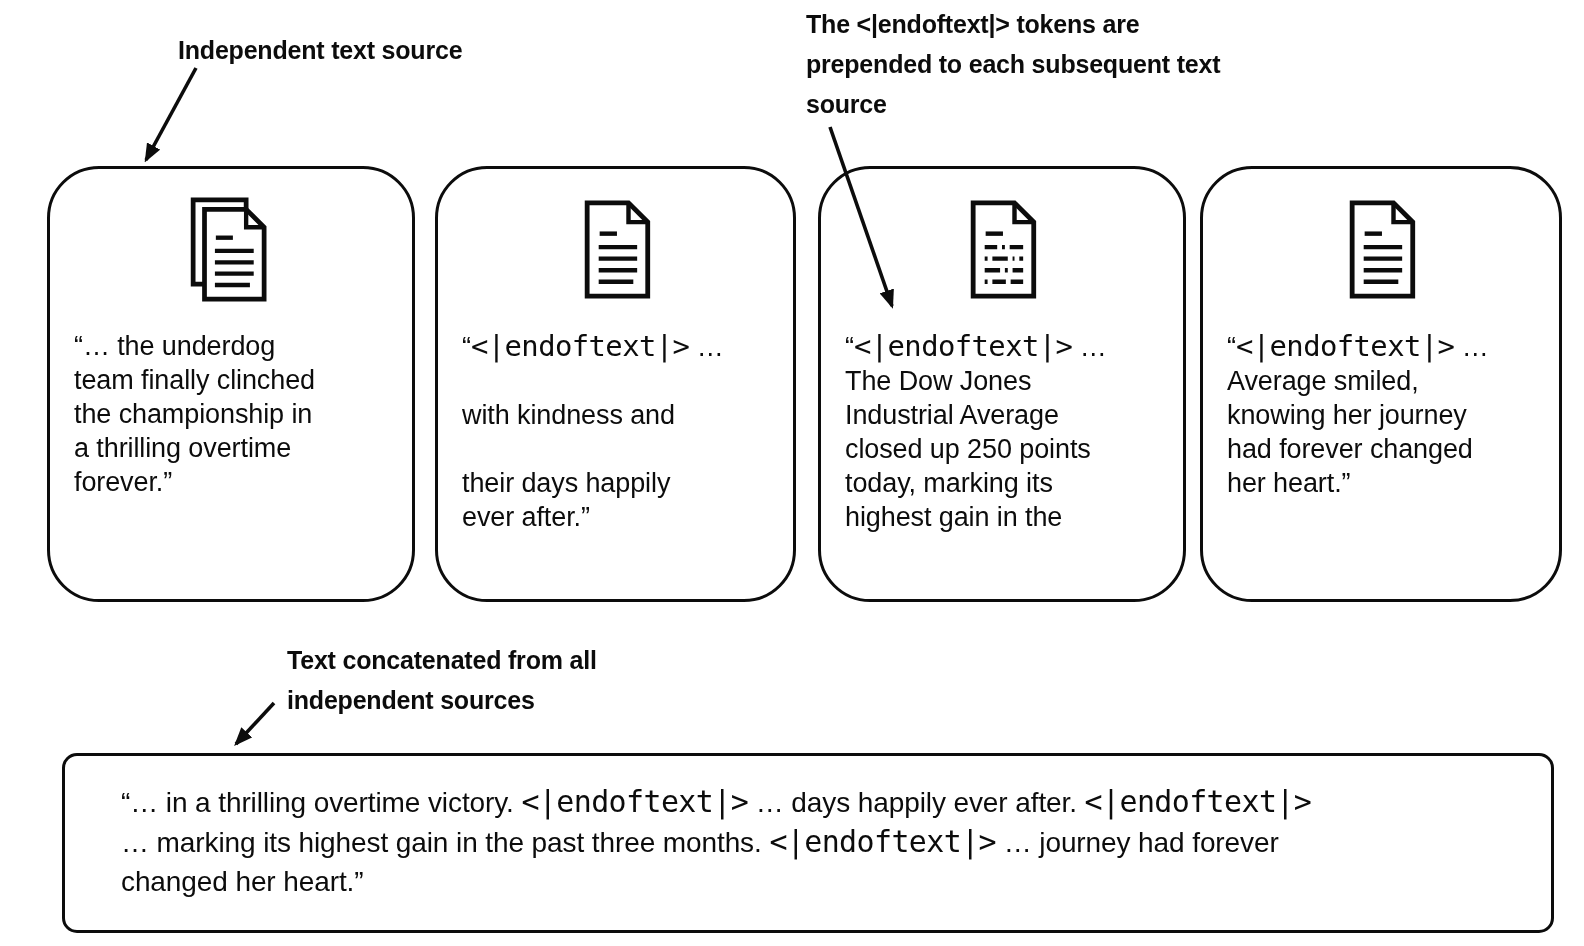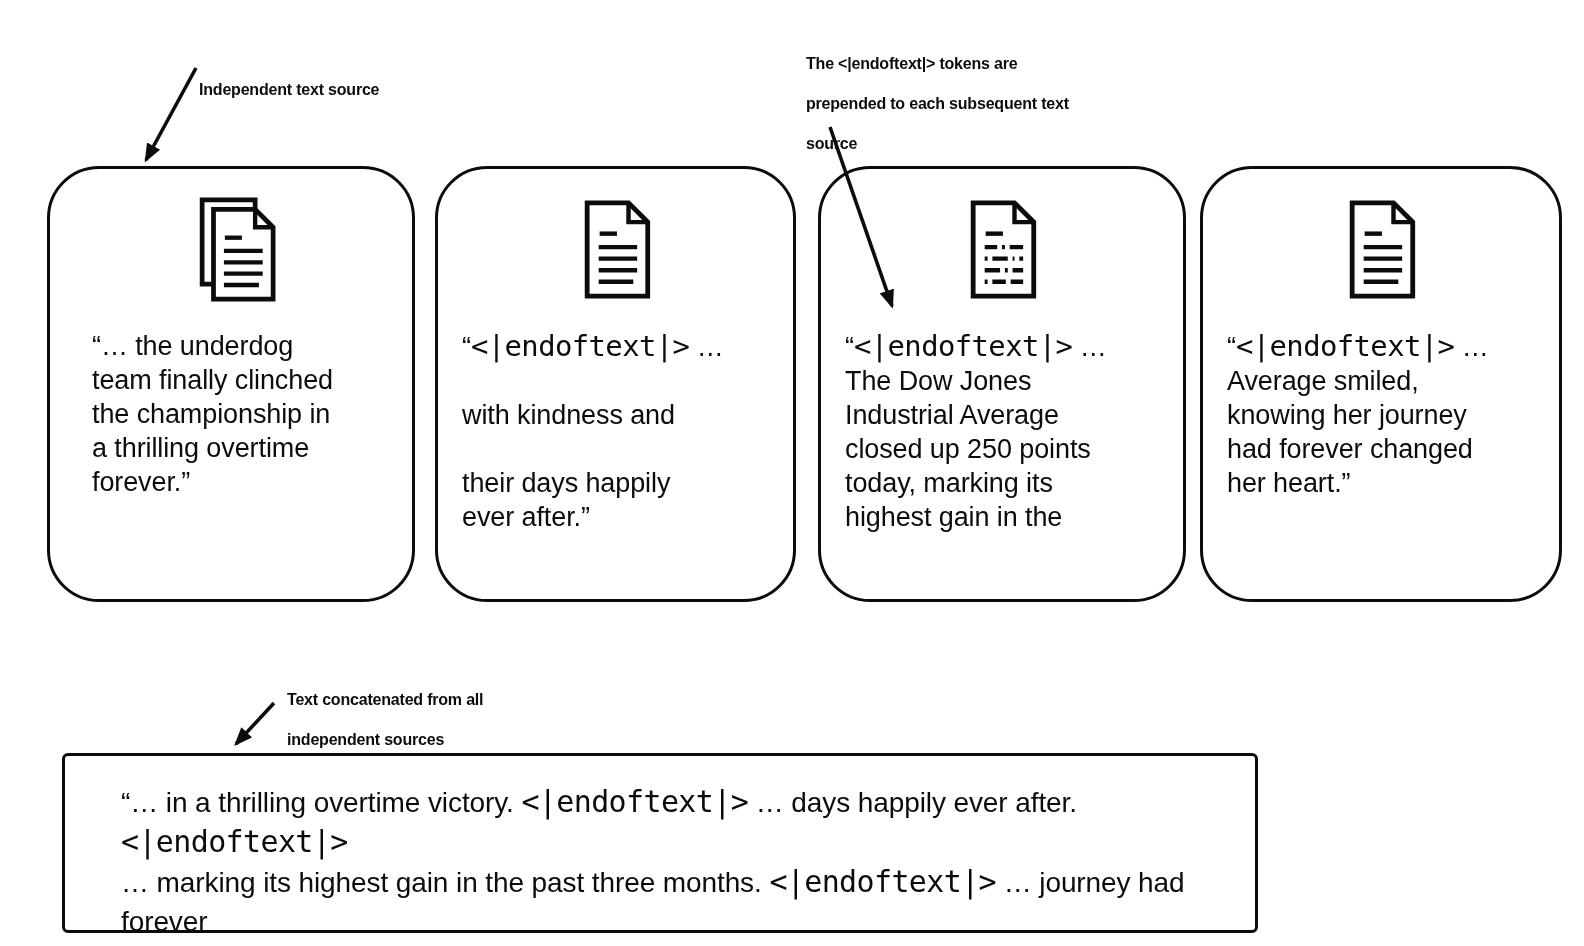--- a/index.html
+++ b/index.html
@@ -11,26 +11,25 @@
     color:#0c0c0c;
     overflow:hidden;
   }
   .arrow-layer{
     position:absolute;left:0;top:0;width:1584px;height:946px;
     pointer-events:none;z-index:5;
   }
   .ann{
     position:absolute;
     font-weight:700;
-    font-size:16px;
+    font-size:25px;
     line-height:40px;
     letter-spacing:-0.2px;
     white-space:nowrap;
     z-index:4;
-    margin-top:40px;
   }
   .ann-line{display:block;}
   .card{
     position:absolute;
     top:166px;height:436px;
     background:#ffffff;
     border:3.4px solid #0c0c0c;
     border-radius:52px;
     box-sizing:border-box;
     z-index:2;
@@ -40,24 +39,24 @@
     margin-top:28px;height:106px;align-items:center;
   }
   .quote{
     margin:26px 16px 0 24px;
     font-size:27px;
     line-height:34px;
     letter-spacing:-0.1px;
   }
   .concat-box{
     position:absolute;
-    left:62px;top:753px;width:1196px;height:180px;
+    left:62px;top:753px;width:1492px;height:180px;
     background:#ffffff;
     border:3.4px solid #0c0c0c;
-    border-radius:6px;
+    border-radius:15px;
     box-sizing:border-box;
     z-index:2;
   }
   .concat-text{
     margin:26px 18px 0 56px;
     font-size:28px;
     line-height:39px;
     letter-spacing:-0.1px;
   }
   .mono{
@@ -66,36 +65,36 @@
     letter-spacing:-0.02em;
   }
   svg .ink{stroke:#0c0c0c;fill:none;stroke-width:4.6;stroke-linecap:butt;}
   svg .page{stroke:#0c0c0c;fill:#ffffff;stroke-width:5;stroke-linejoin:miter;}
 </style>
 </head>
 <body>
 
 <div class="canvas">
 
-  <div class="ann" style="left:199px;top:30px;">
+  <div class="ann" style="left:178px;top:30px;">
     <span class="ann-line">Independent text source</span>
   </div>
 
   <div class="ann" style="left:806px;top:4px;">
     <span class="ann-line">The &lt;|endoftext|&gt; tokens are</span>
     <span class="ann-line">prepended to each subsequent text</span>
     <span class="ann-line">source</span>
   </div>
 
   <div class="ann" style="left:287px;top:640px;">
     <span class="ann-line">Text concatenated from all</span>
     <span class="ann-line">independent sources</span>
   </div>
 
-  <section class="card" style="left:47px;width:368px;padding-left:18px;">
+  <section class="card" style="left:47px;width:368px;">
     <div class="icon-wrap">
       <svg viewBox="0 0 96 112" width="92" height="106" aria-hidden="true">
         <path class="page" d="M8 3 H64 V92 H8 Z"></path>
         <g transform="translate(16,11)">
           <path class="page" d="M4 2 H48 L67 21 V97 H4 Z"></path>
           <path class="ink" d="M48 2 V21 H67"></path>
           <path class="ink" d="M16 32 H34"></path>
           <path class="ink" d="M15 46 H56"></path>
           <path class="ink" d="M15 58 H56"></path>
           <path class="ink" d="M15 70 H56"></path>

